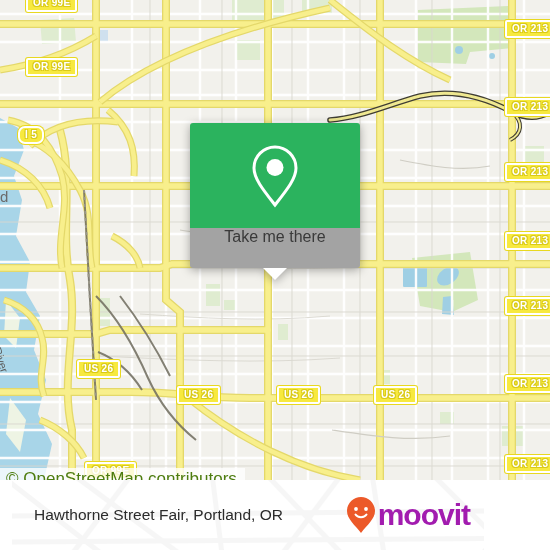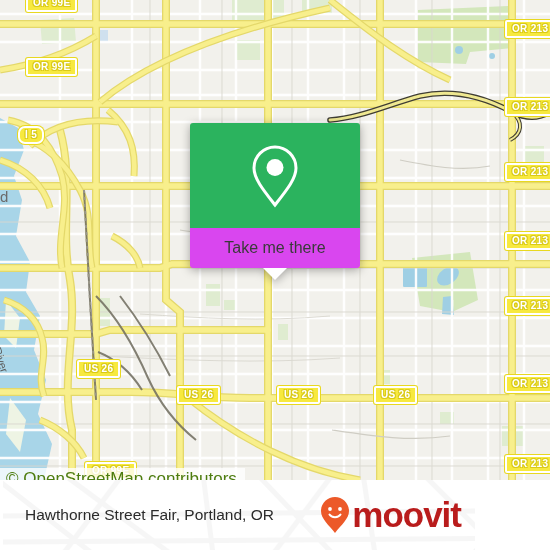--- a/index.html
+++ b/index.html
@@ -63,23 +63,23 @@
     filter: drop-shadow(0 2px 5px rgba(0,0,0,.33));
   }
   #popup-body {
     height: 105px;
     background: #2bb35e;
     border-radius: 3px 3px 0 0;
     display: flex; align-items: center; justify-content: center;
   }
   #popup-foot {
     height: 40px;
-    background: #d946ef;
+    background: #a3a3a3;
     border-radius: 0 0 3px 3px;
-    display: flex; align-items: center; justify-content: center;
+    display: flex; justify-content: center;
     position: relative;
   }
   #popup-foot-label {
     color: #3a3a3a;
     font-size: 16px;
   }
   #popup-tail {
     position: absolute;
     left: 50%; top: 100%;
     transform: translateX(-50%);
@@ -98,45 +98,45 @@
     background: rgba(255,255,255,.78);
     display: flex; align-items: center;
     font-size: 17px;
     color: #4d7c0f;
     z-index: 5;
   }
 
   
   #bottombar {
     position: absolute;
-    left: 3px; top: 480px;
+    left: 12px; top: 480px;
     width: 472px; height: 70px;
     background: #ffffff;
     overflow: hidden;
   }
   #bottombar-bg { position: absolute; left: 0; top: 0; opacity: .5; }
   #place-name {
     position: absolute;
     left: 22px; top: 0; height: 70px;
     display: flex; align-items: center;
     font-size: 15.5px;
     color: #2b2b2b;
     z-index: 2;
   }
   #logo {
     position: absolute;
     right: 14px; top: 0; height: 70px;
     display: flex; align-items: center; gap: 2px;
     z-index: 2;
   }
   #logo-text {
-    font-size: 35px;
+    font-size: 30px;
     font-weight: bold;
     letter-spacing: -1px;
-    color: #b91c1c;
+    color: #a21caf;
   }
 </style>
 </head>
 <body>
 
 <div id="app">
 
   <div id="map">
     <svg id="mapsvg" width="550" height="480" viewBox="0 0 550 480">
       <defs>

